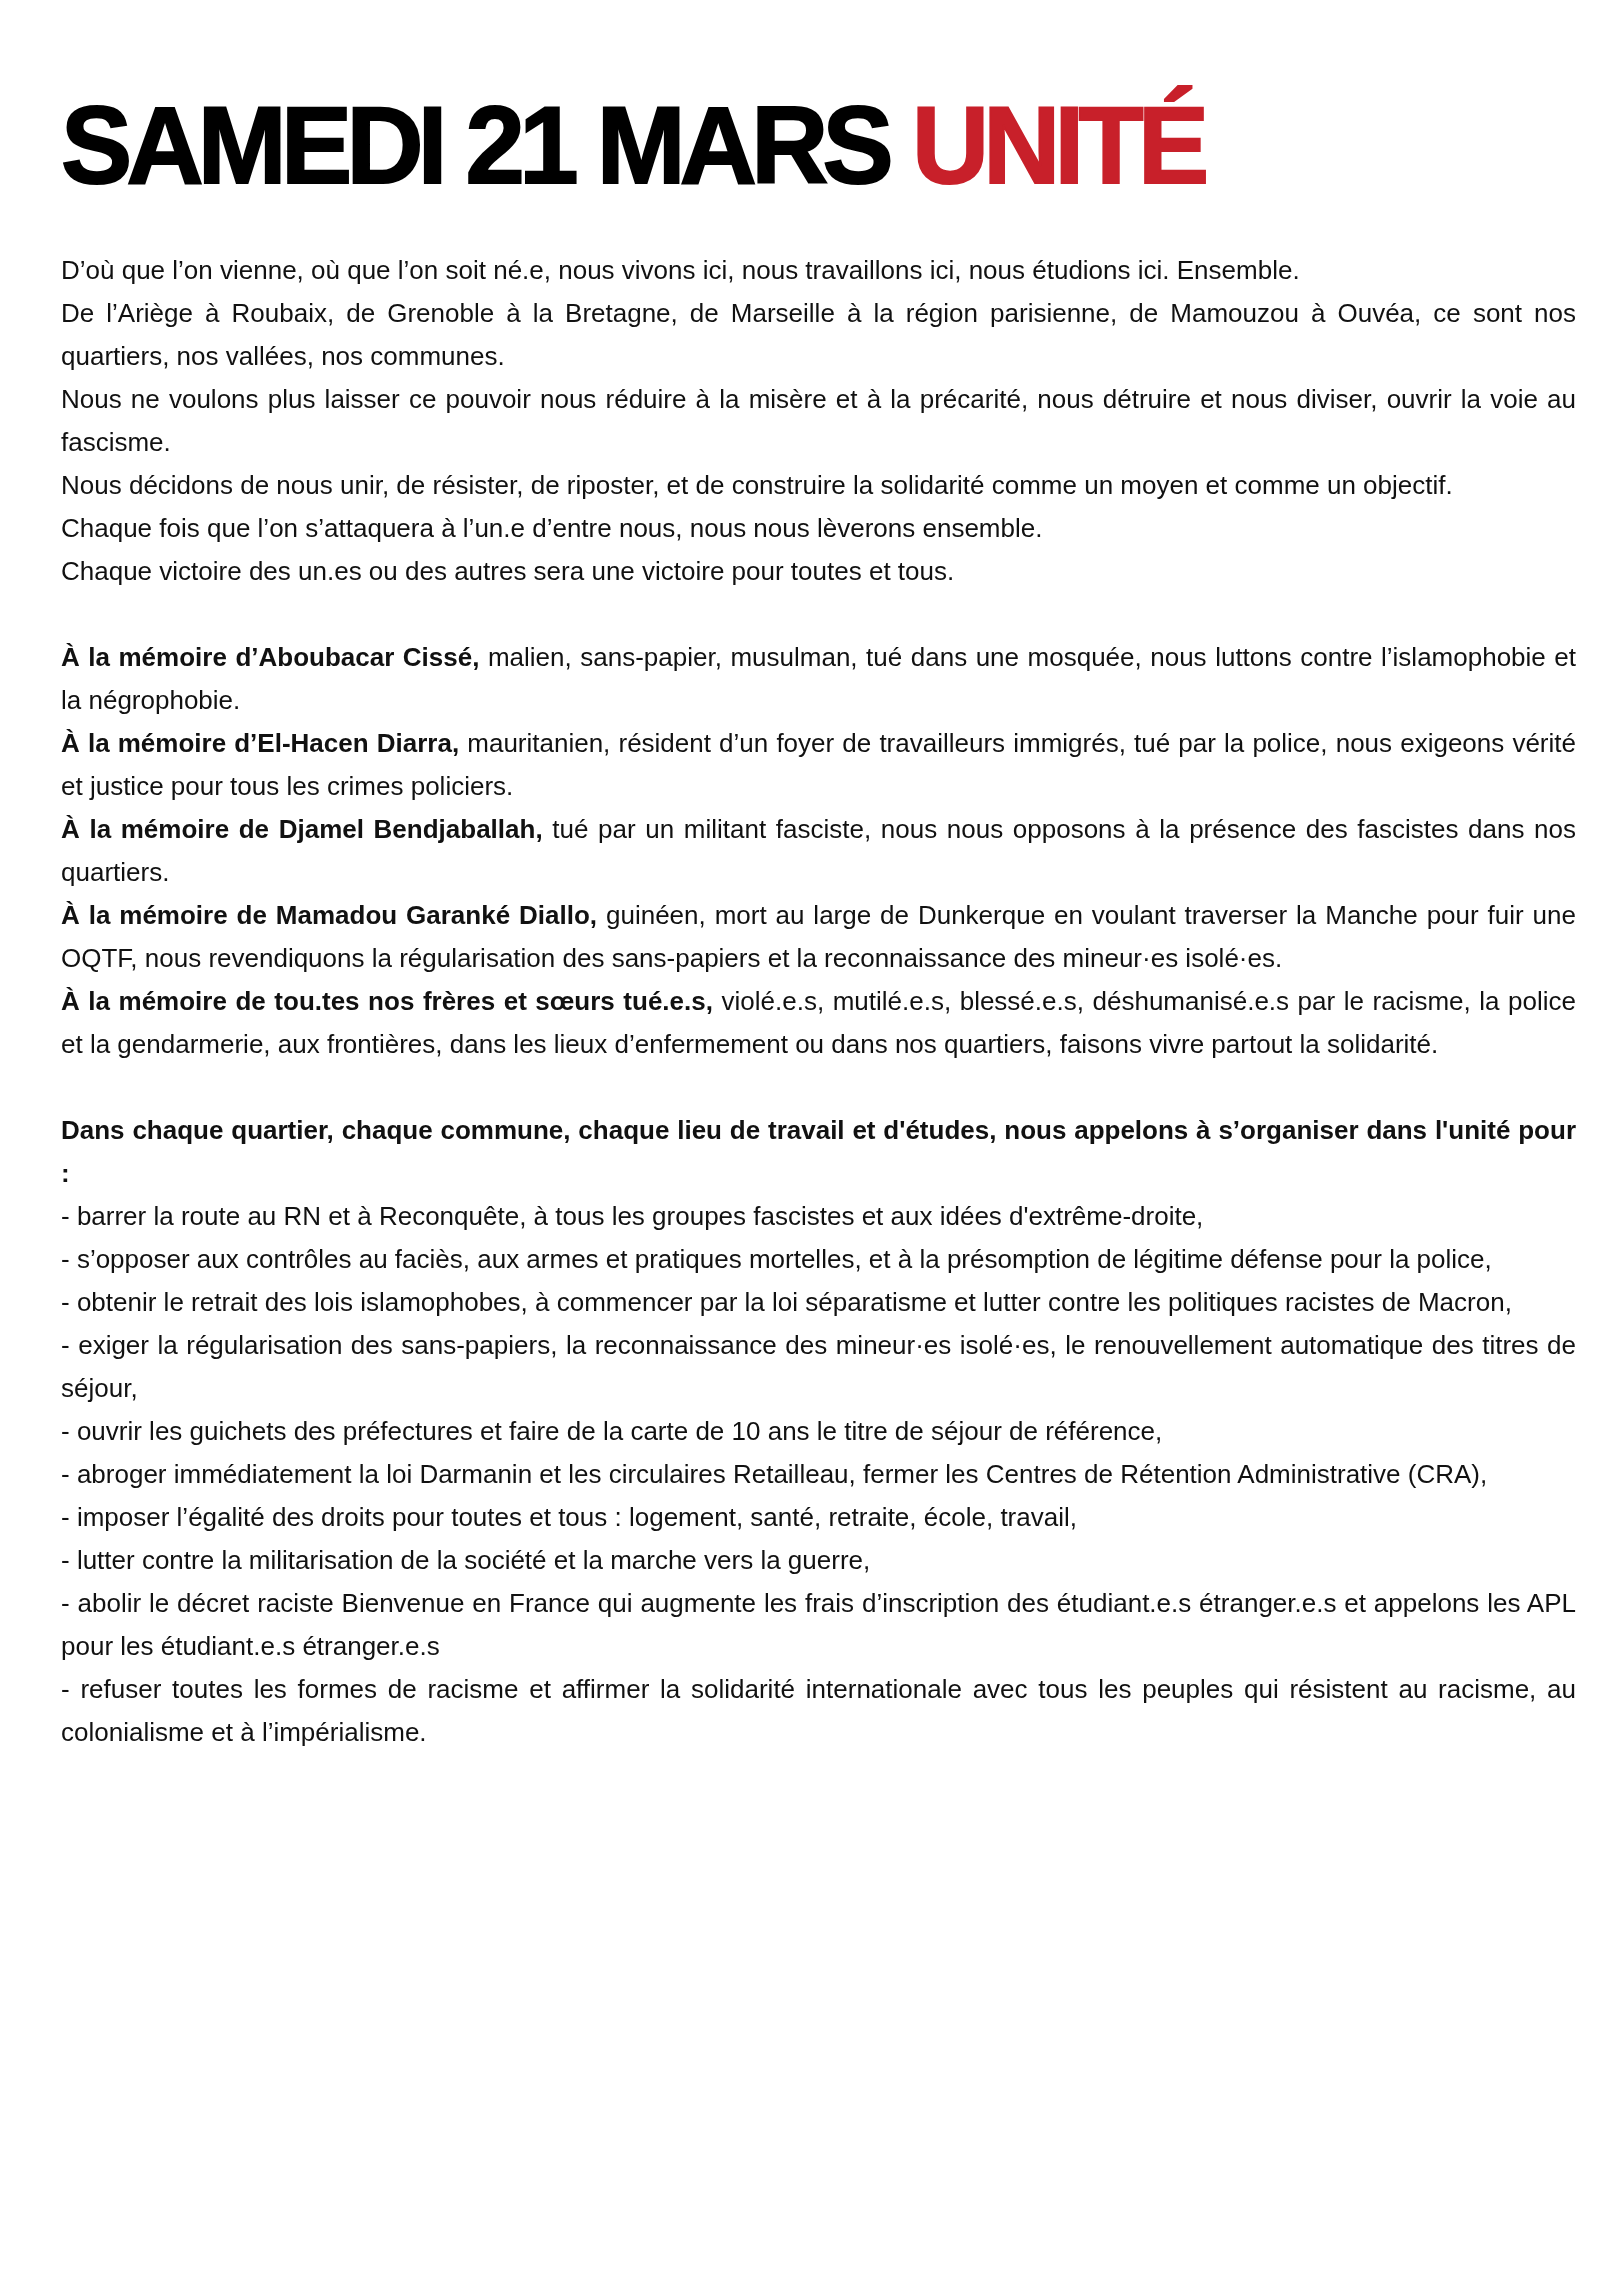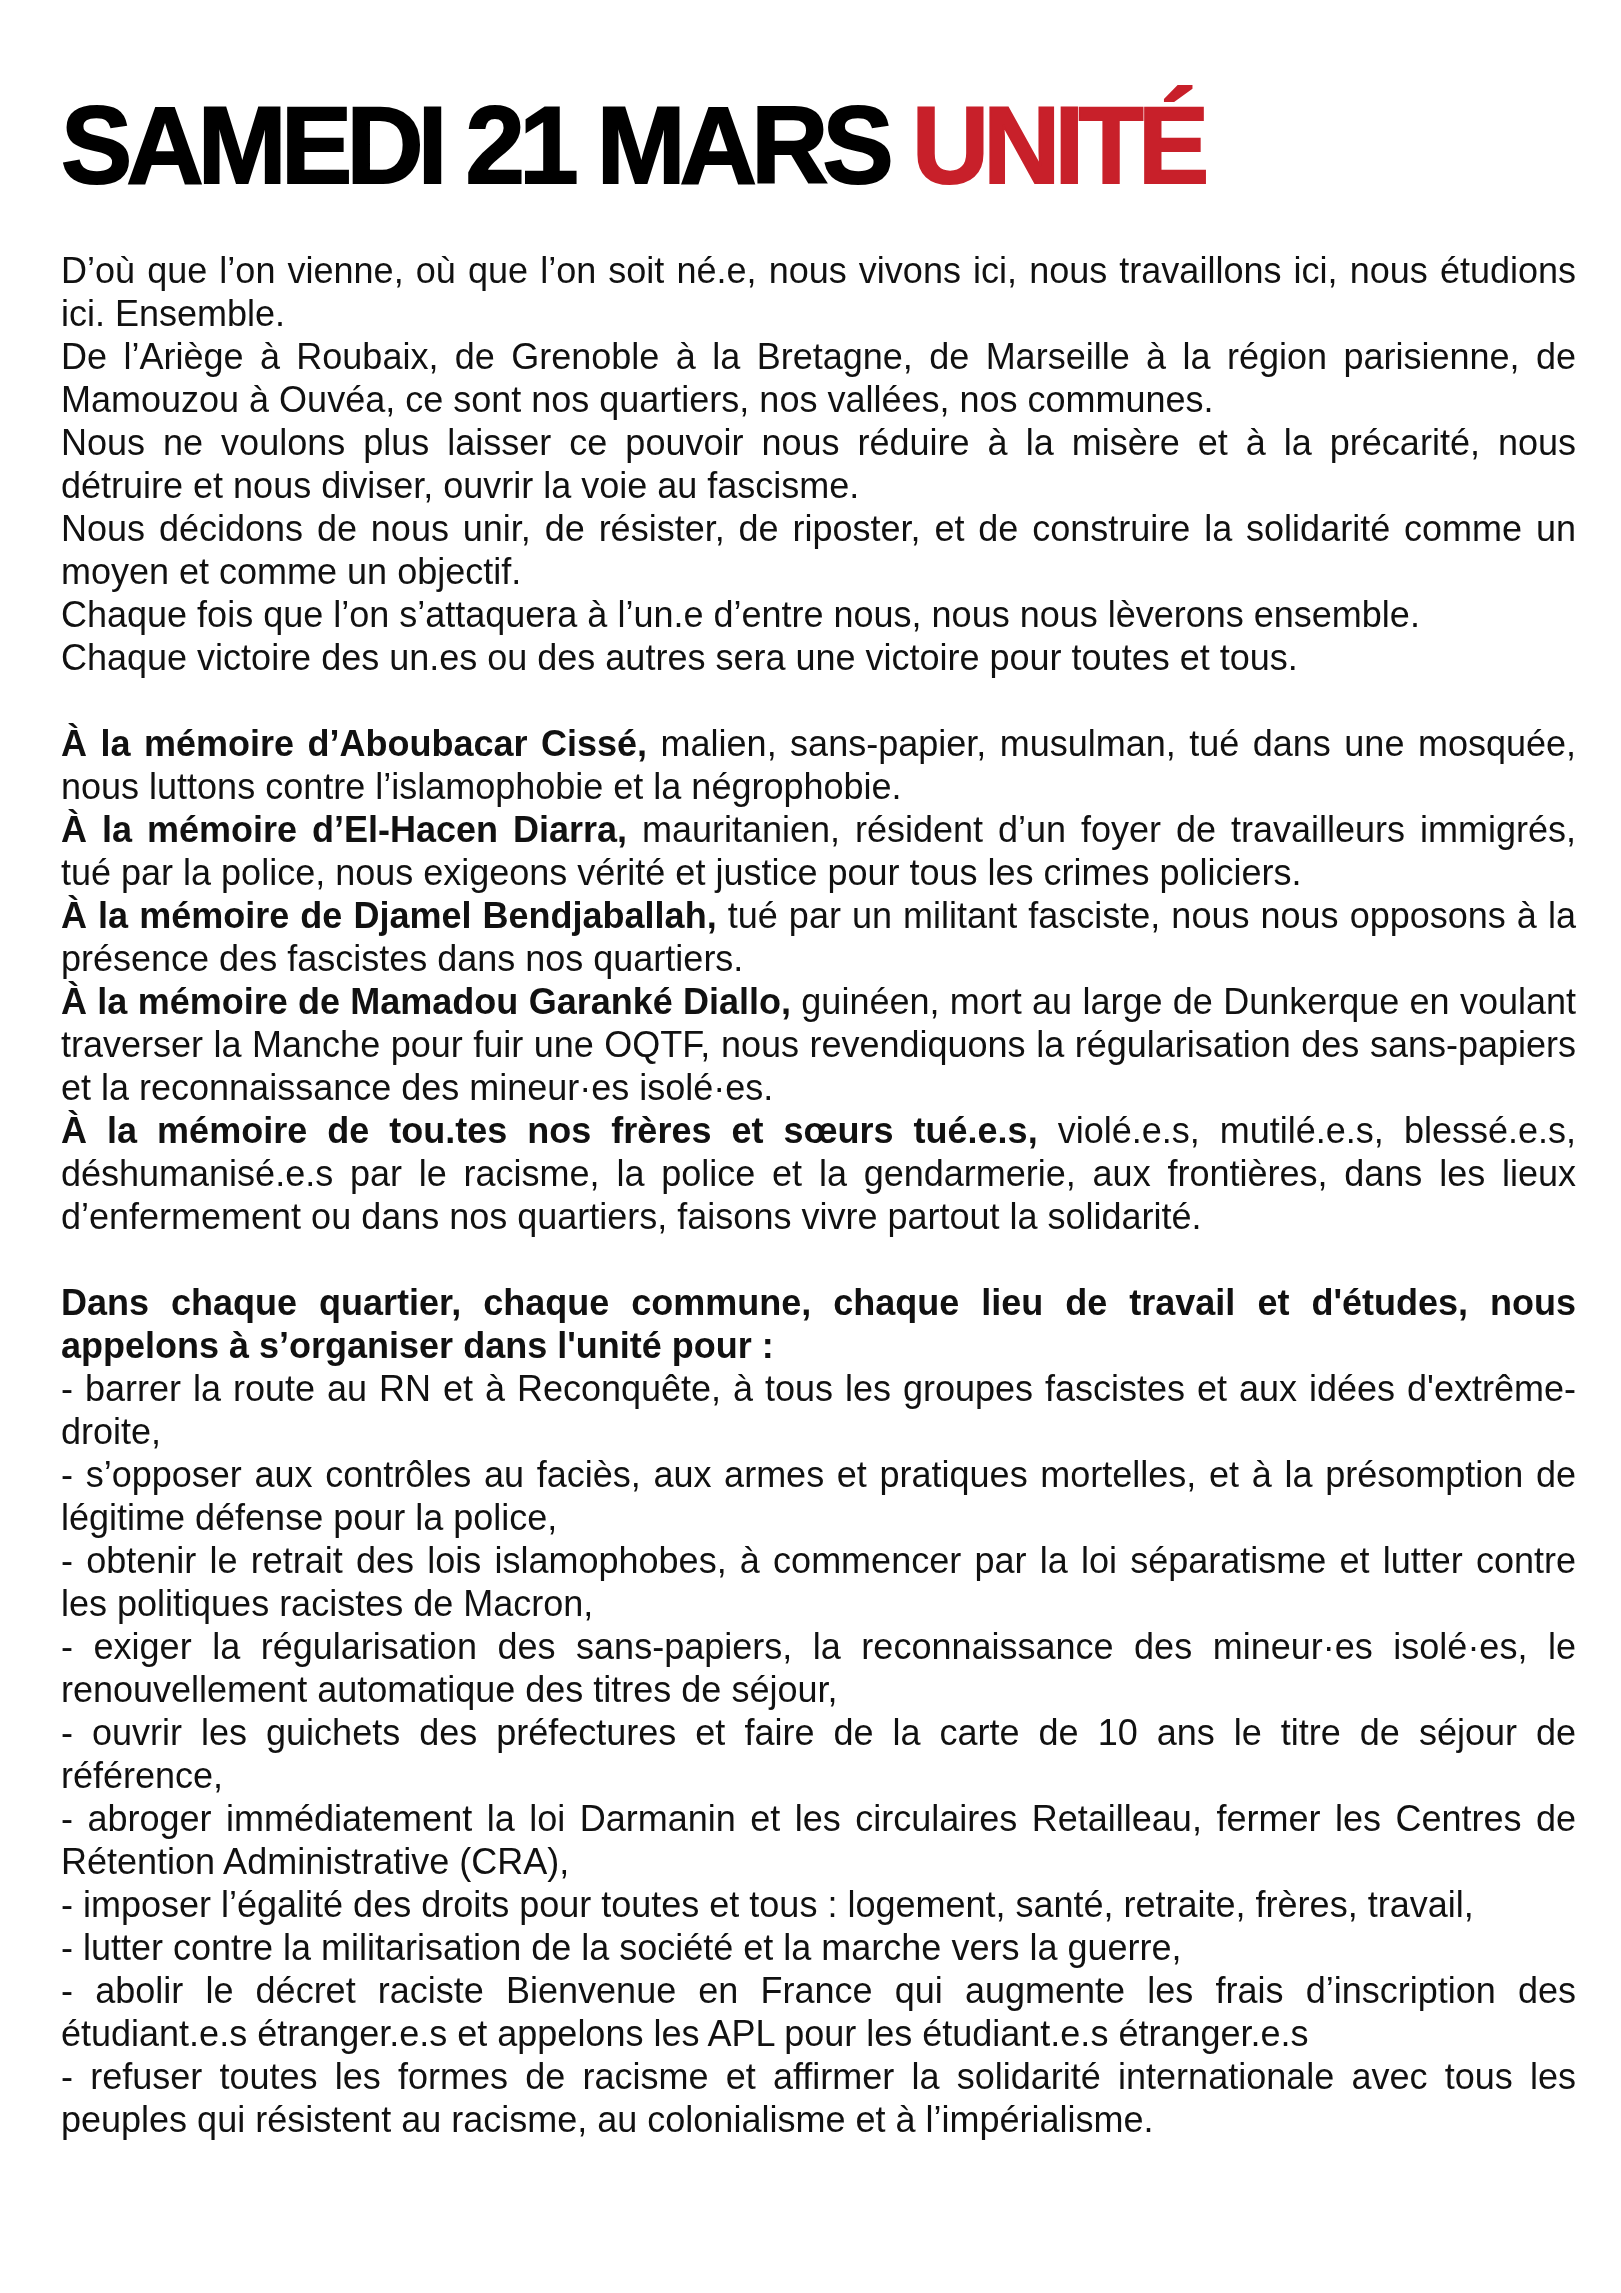--- a/index.html
+++ b/index.html
@@ -8,21 +8,21 @@
     .title {
       position: absolute; left: 0; top: 90px; margin: 0;
       font-family: "Liberation Sans", sans-serif; font-weight: 900;
       font-size: 110px; line-height: 110px; letter-spacing: -5.9px;
       color: #000000; white-space: nowrap; transform: scaleX(0.97); transform-origin: left top;
       -webkit-text-stroke: 2px #000;
     }
     .title .accent { color: #c8202a; -webkit-text-stroke: 2px #c8202a; }
     .body {
       position: absolute; left: 0; top: 249px; width: 1515px;
-      font-family: "Liberation Sans", sans-serif; font-size: 36px; line-height: 43px;
+      font-family: "Liberation Sans", sans-serif; font-size: 26px; line-height: 43px;
       color: #111111; text-align: justify;
     }
     .body p { margin: 0; }
     .body .gap { height: 43px; }
     .body b { font-weight: 700; }
     .last { text-align-last: left; }
   </style>
 </head>
 <body>
 
@@ -52,20 +52,20 @@
     <div class="gap"></div>
 
     <section>
       <p><b>Dans chaque quartier, chaque commune, chaque lieu de travail et d'études, nous appelons à s’organiser dans l'unité pour :</b></p>
       <p>- barrer la route au RN et à Reconquête, à tous les groupes fascistes et aux idées d'extrême-droite,</p>
       <p>- s’opposer aux contrôles au faciès, aux armes et pratiques mortelles, et à la présomption de légitime défense pour la police,</p>
       <p>- obtenir le retrait des lois islamophobes, à commencer par la loi séparatisme et lutter contre les politiques racistes de Macron,</p>
       <p>- exiger la régularisation des sans-papiers, la reconnaissance des mineur·es isolé·es, le renouvellement automatique des titres de séjour,</p>
       <p>- ouvrir les guichets des préfectures et faire de la carte de 10 ans le titre de séjour de référence,</p>
       <p>- abroger immédiatement la loi Darmanin et les circulaires Retailleau, fermer les Centres de Rétention Administrative (CRA),</p>
-      <p>- imposer l’égalité des droits pour toutes et tous : logement, santé, retraite, frères, travail,</p>
+      <p>- imposer l’égalité des droits pour toutes et tous : logement, santé, retraite, école, travail,</p>
       <p>- lutter contre la militarisation de la société et la marche vers la guerre,</p>
       <p>- abolir le décret raciste Bienvenue en France qui augmente les frais d’inscription des étudiant.e.s étranger.e.s et appelons les APL pour les étudiant.e.s étranger.e.s</p>
       <p>- refuser toutes les formes de racisme et affirmer la solidarité internationale avec tous les peuples qui résistent au racisme, au colonialisme et à l’impérialisme.</p>
     </section>
   </div>
 </div>
 
 
 </body></html>

